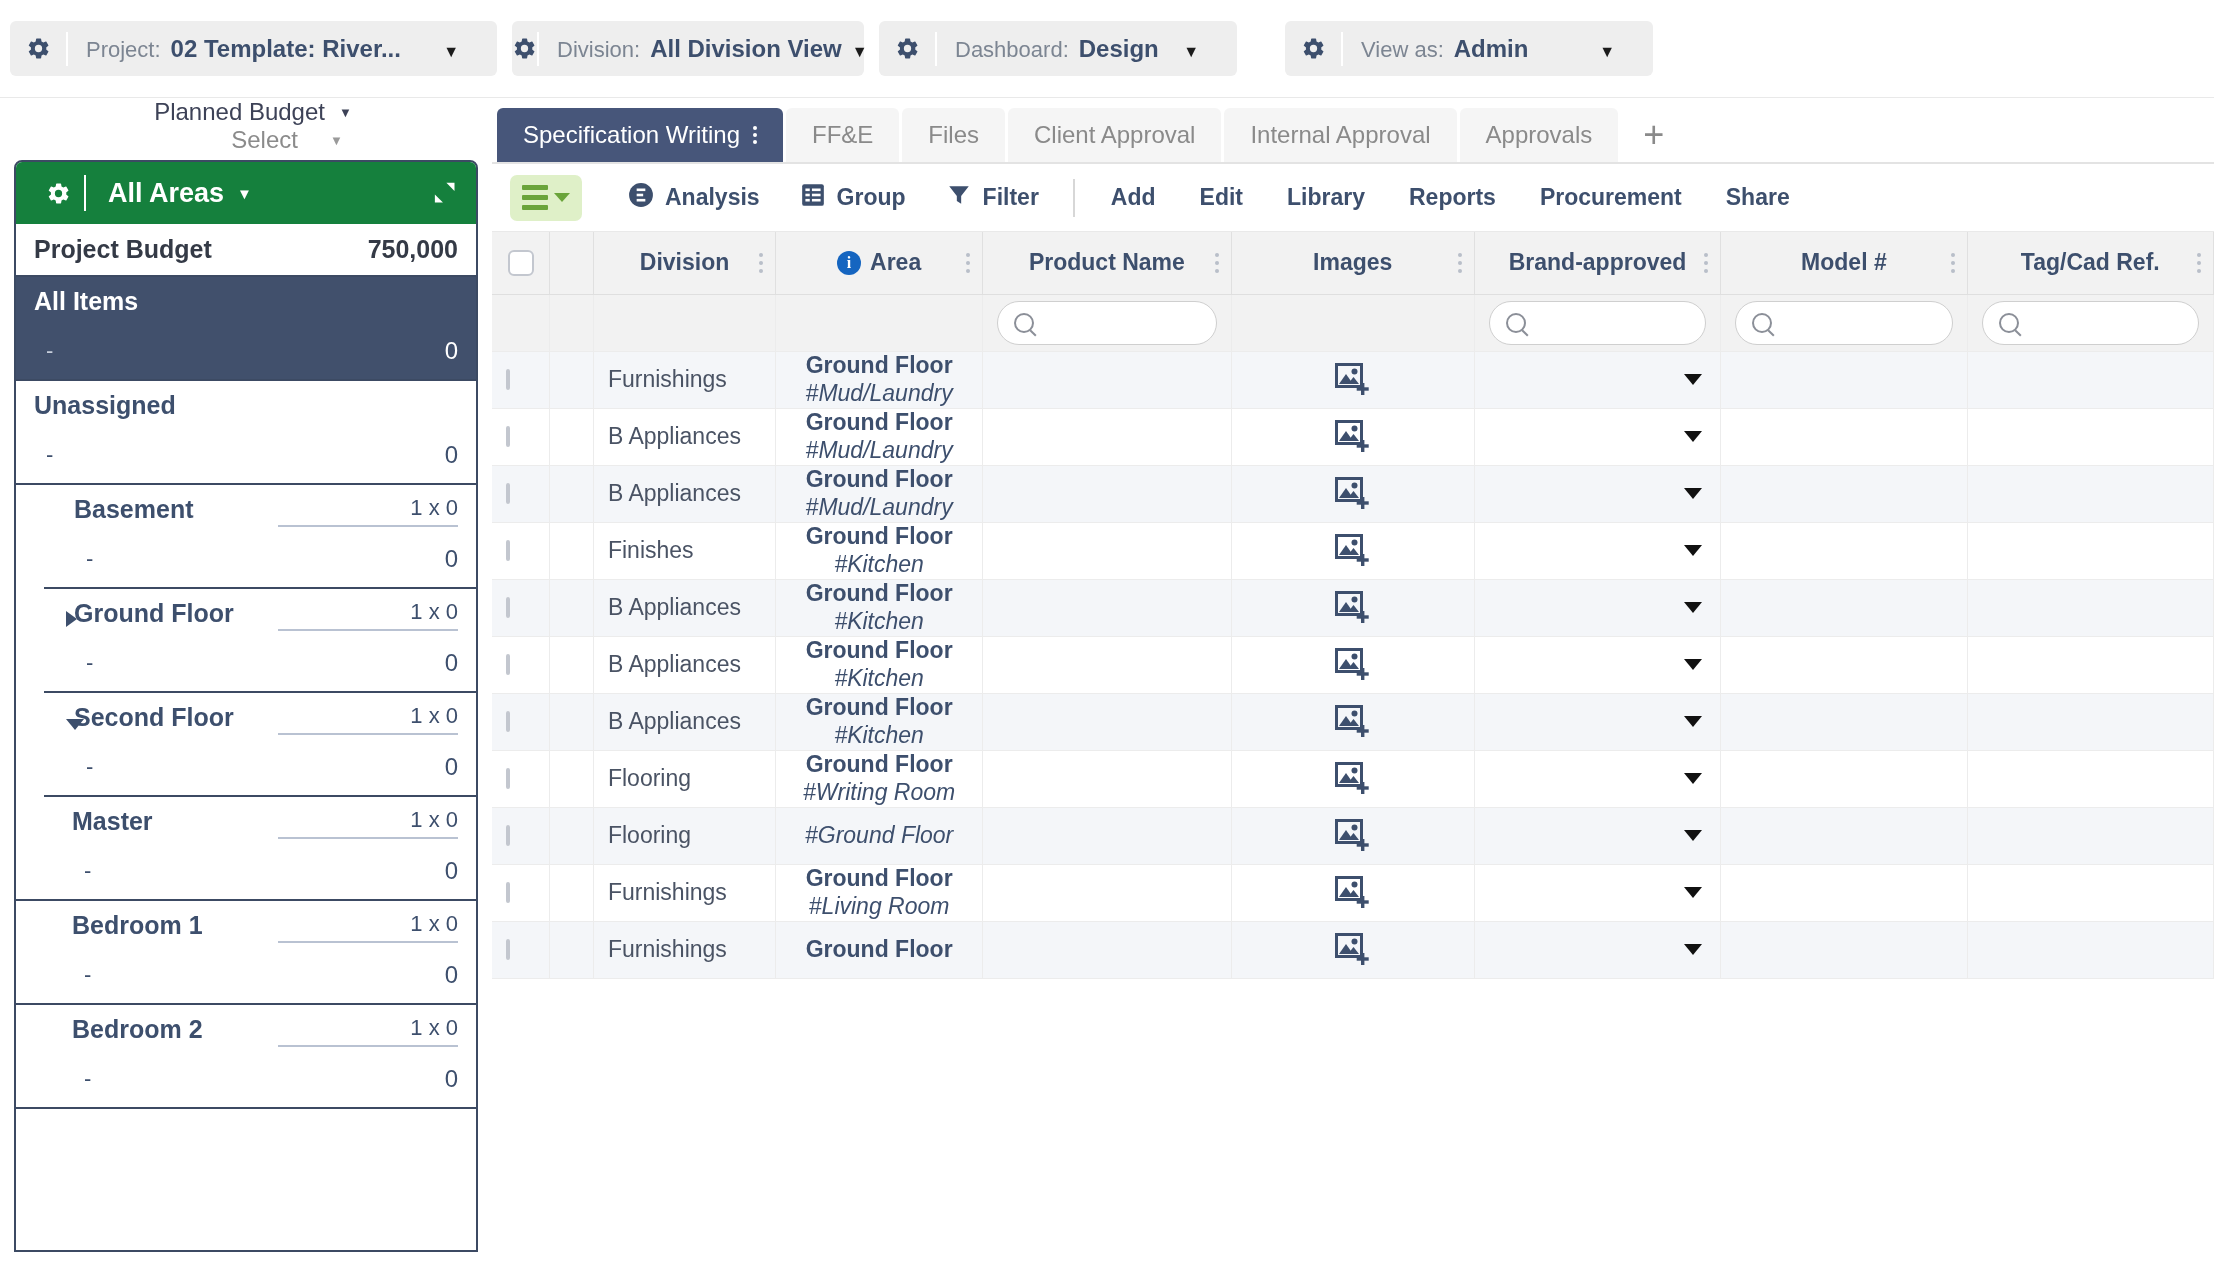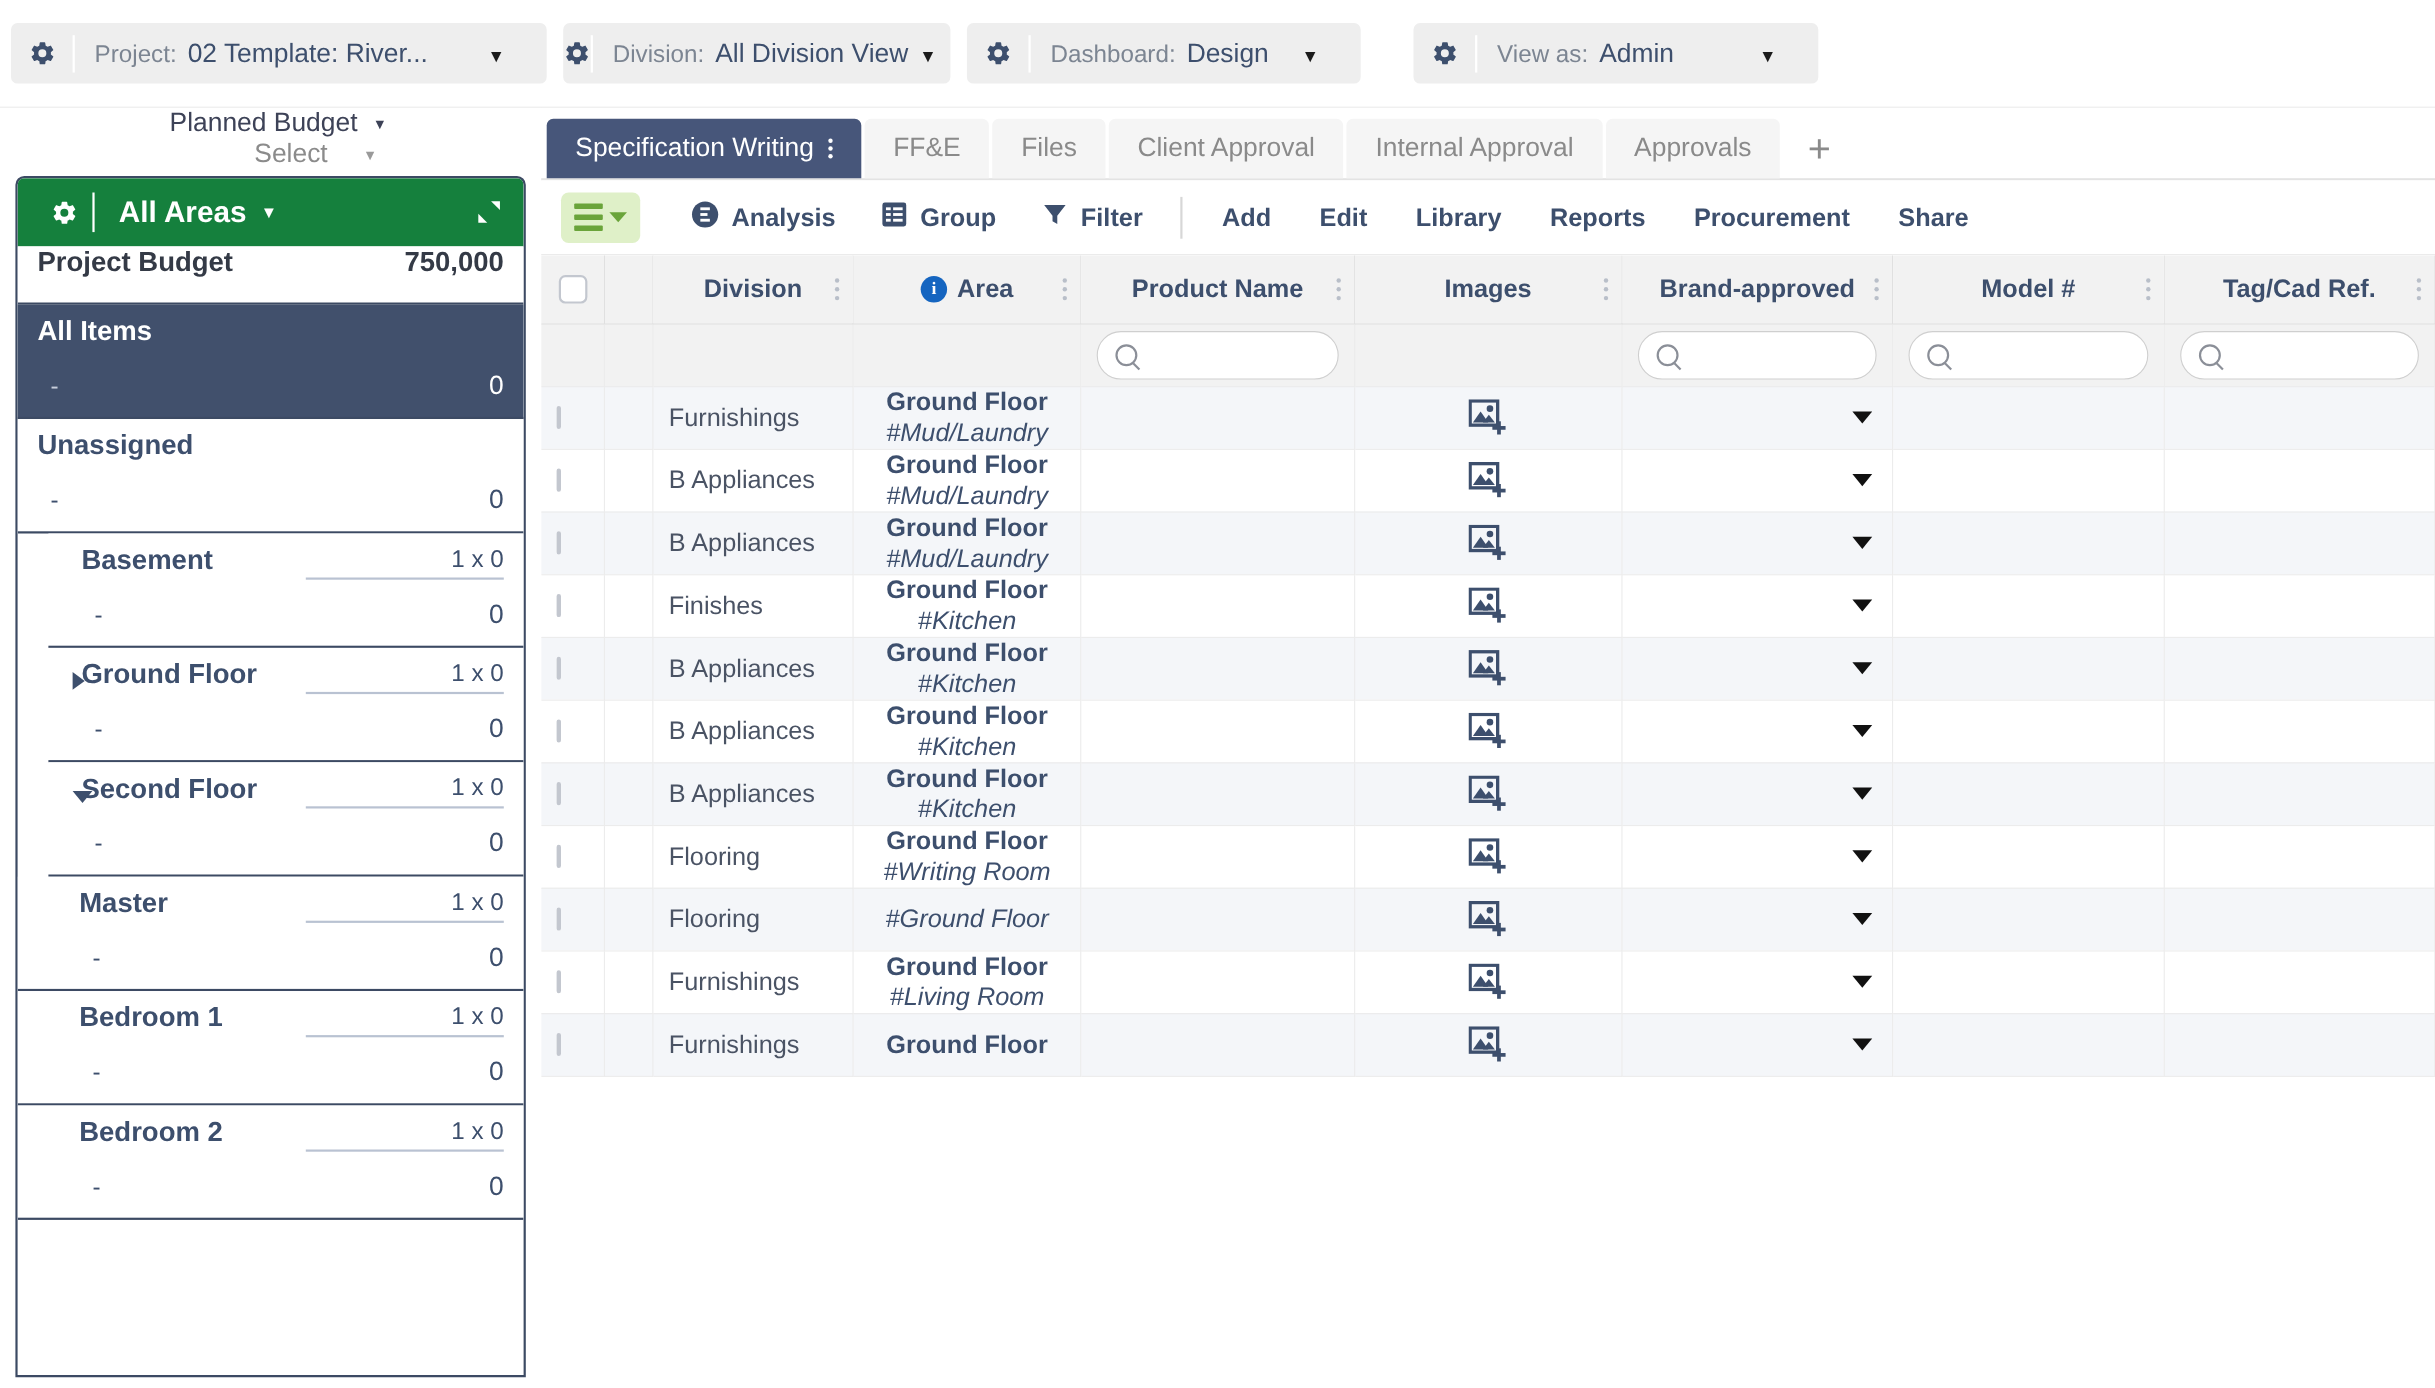--- a/index.html
+++ b/index.html
@@ -38,21 +38,21 @@
     width: 25px; height: 25px;
     display: block;
   }
   .top-select .ts-body {
     display: flex; align-items: baseline; gap: 10px;
     padding: 0 18px;
     flex: 1;
     white-space: nowrap;
   }
   .ts-label { font-size: 22px; color: #7c8592; font-weight: 400; }
-  .ts-value { font-size: 24px; color: #3d4f6d; font-weight: 400; }
+  .ts-value { font-size: 24px; color: #3d4f6d; font-weight: 700; }
   .ts-caret {
     margin-left: auto;
     padding-right: 20px;
     color: #1b1b1b;
     font-size: 16px;
     line-height: 1;
   }
   .sel-project { width: 487px; }
   .sel-division { width: 352px; }
   .sel-dashboard { width: 358px; }
@@ -105,21 +105,21 @@
   .areas-title {
     color: #ffffff; font-size: 27px; font-weight: 700;
     margin-left: 22px;
   }
   .areas-title-caret { color: #ffffff; font-size: 15px; margin-left: 13px; }
   .expand-icon { margin-left: auto; width: 30px; height: 30px; }
 
   .budget-line {
     background: #ffffff;
     height: 53px;
-    display: flex; 
+    display: flex; align-items: center;
     padding: 0 18px;
     border-bottom: 2px solid #3c4a63;
   }
   .bl-name { font-size: 25px; font-weight: 700; color: #343a46; }
   .bl-val  { margin-left: auto; font-size: 25px; font-weight: 700; color: #343a46; }
 
   .area-item {
     border-bottom: 2px solid #3c4a63;
     padding: 10px 18px 14px 18px;
     position: relative;

